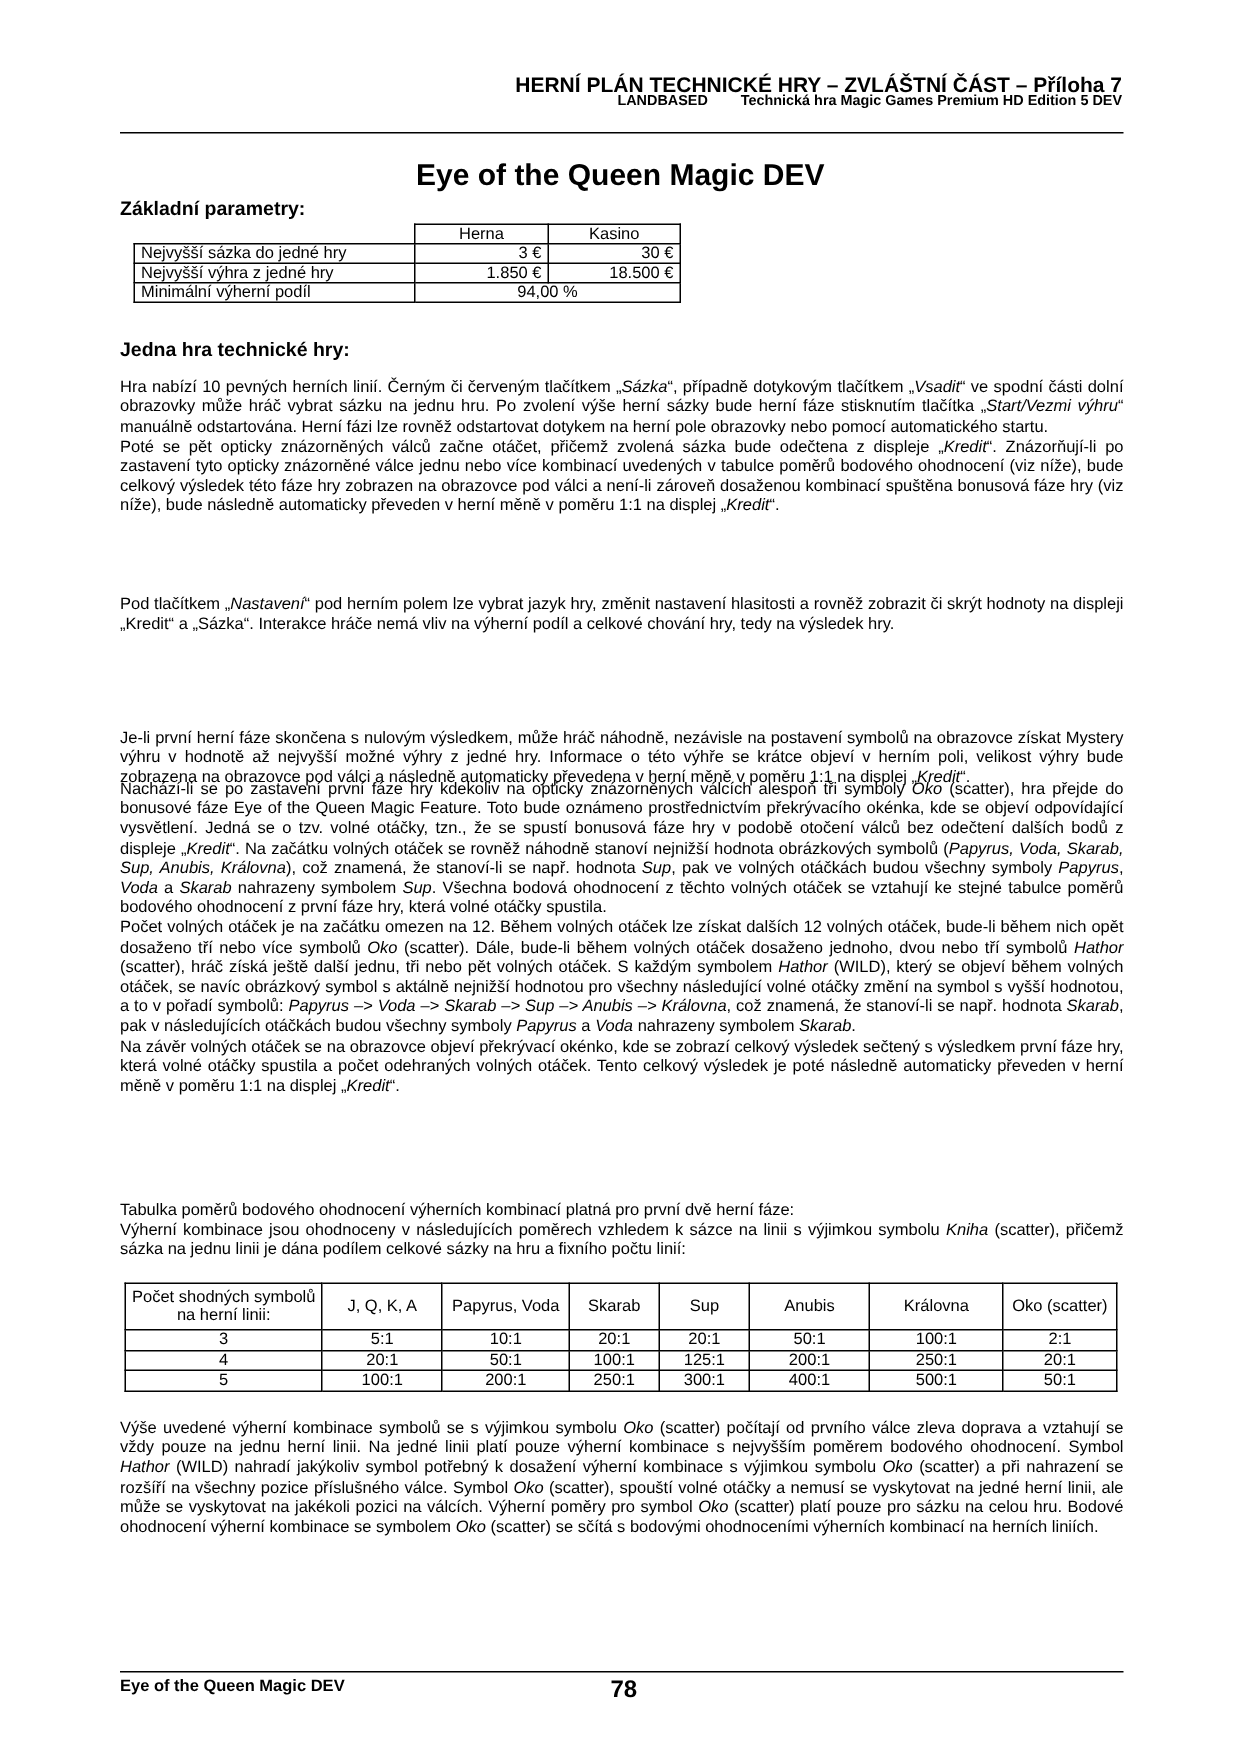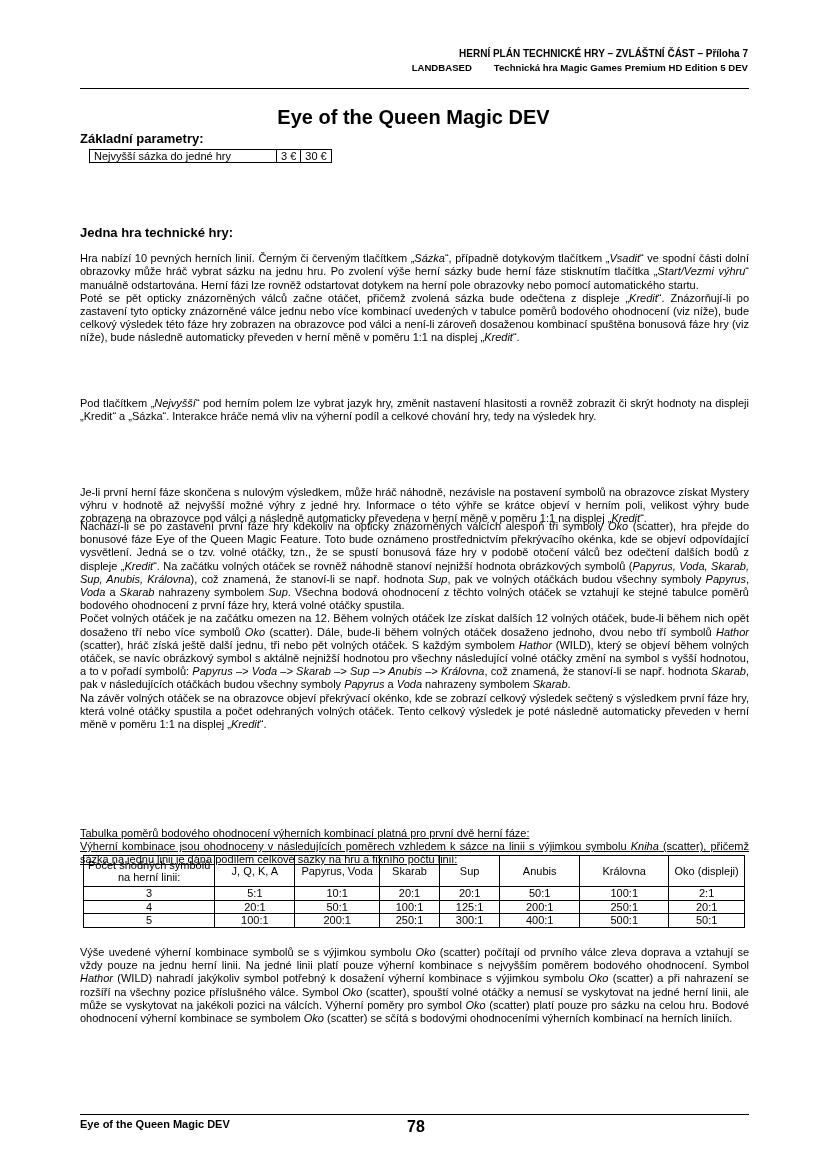--- a/index.html
+++ b/index.html
@@ -7,21 +7,21 @@
     body {
       position: relative;
       font-family: "Liberation Sans", sans-serif;
       color: #000;
       overflow: hidden;
     }
     .page { position: absolute; left: 0; top: 0; width: 827px; height: 1169px; }
 
     .hdr-title {
       position: absolute; right: 79px; top: 48px;
-      font-size: 10px; font-weight: bold; text-align: right; white-space: nowrap;
+      font-size: 14px; font-weight: bold; text-align: right; white-space: nowrap;
     }
     .hdr-sub {
       position: absolute; right: 79px; top: 62px;
       font-size: 9.6px; font-weight: bold; white-space: nowrap;
     }
     .hdr-sub .left { margin-right: 22px; }
     .hdr-rule {
       position: absolute; left: 80px; width: 669px; top: 88px;
       border-top: 1px solid #000;
     }
@@ -88,66 +88,80 @@
     <span class="left">LANDBASED</span><span>Technická hra Magic Games Premium HD Edition 5 DEV</span>
   </div>
   <div class="hdr-rule"></div>
 
   <div class="doc-title">Eye of the Queen Magic DEV</div>
 
   <div class="section-h" style="top:131px;">Základní parametry:</div>
 
   <table class="params">
     <tbody>
+        <tr>
+      <td class="blank label"></td>
+      <td class="c col1">Herna</td>
+      <td class="c col2">Kasino</td>
+    </tr>
     <tr>
       <td class="label">Nejvyšší sázka do jedné hry</td>
       <td class="r">3 €</td>
       <td class="r">30 €</td>
+    </tr>
+    <tr>
+      <td class="label">Nejvyšší výhra z jedné hry</td>
+      <td class="r">1.850 €</td>
+      <td class="r">18.500 €</td>
+    </tr>
+    <tr>
+      <td class="label">Minimální výherní podíl</td>
+      <td class="c" colspan="2">94,00 %</td>
     </tr>
   </tbody>
     </table>
 
   <div class="section-h" style="top:225px;text-align:center;">Jedna hra technické hry:</div>
 
   <div class="para" style="top:239px;">
     <br>
     <span>Hra nabízí 10 pevných herních linií. Černým či červeným tlačítkem „</span><i>Sázka</i><span>“, případně dotykovým tlačítkem „</span><i>Vsadit</i><span>“ ve spodní části dolní obrazovky může hráč vybrat sázku na jednu hru. Po zvolení výše herní sázky bude herní fáze stisknutím tlačítka „</span><i>Start/Vezmi výhru</i><span>“ manuálně odstartována. Herní fázi lze rovněž odstartovat dotykem na herní pole obrazovky nebo pomocí automatického startu.</span><br>
     <span>Poté se pět opticky znázorněných válců začne otáčet, přičemž zvolená sázka bude odečtena z displeje „</span><i>Kredit</i><span>“. Znázorňují-li po zastavení tyto opticky znázorněné válce jednu nebo více kombinací uvedených v tabulce poměrů bodového ohodnocení (viz níže), bude celkový výsledek této fáze hry zobrazen na obrazovce pod válci a není-li zároveň dosaženou kombinací spuštěna bonusová fáze hry (viz níže), bude následně automaticky převeden v herní měně v poměru 1:1 na displej „</span><i>Kredit</i><span>“.</span>
   </div>
 
   <div class="para" style="top:397px;">
-    <span>Pod tlačítkem „</span><i>Nejvyšší</i><span>“ pod herním polem lze vybrat jazyk hry, změnit nastavení hlasitosti a rovněž zobrazit či skrýt hodnoty na displeji „Kredit“ a „Sázka“. Interakce hráče nemá vliv na výherní podíl a celkové chování hry, tedy na výsledek hry.</span>
+    <span>Pod tlačítkem „</span><i>Nastavení</i><span>“ pod herním polem lze vybrat jazyk hry, změnit nastavení hlasitosti a rovněž zobrazit či skrýt hodnoty na displeji „Kredit“ a „Sázka“. Interakce hráče nemá vliv na výherní podíl a celkové chování hry, tedy na výsledek hry.</span>
   </div>
 
   <div class="para" style="top:486px;">
     <span>Je-li první herní fáze skončena s nulovým výsledkem, může hráč náhodně, nezávisle na postavení symbolů na obrazovce získat Mystery výhru v hodnotě až nejvyšší možné výhry z jedné hry. Informace o této výhře se krátce objeví v herním poli, velikost výhry bude zobrazena na obrazovce pod válci a následně automaticky převedena v herní měně v poměru 1:1 na displej „</span><i>Kredit</i><span>“.</span>
   </div>
 
   <div class="para" style="top:520px;">
     <span>Nachází-li se po zastavení první fáze hry kdekoliv na opticky znázorněných válcích alespoň tři symboly </span><i>Oko</i><span> (scatter), hra přejde do bonusové fáze Eye of the Queen Magic Feature. Toto bude oznámeno prostřednictvím překrývacího okénka, kde se objeví odpovídající vysvětlení. Jedná se o tzv. volné otáčky, tzn., že se spustí bonusová fáze hry v podobě otočení válců bez odečtení dalších bodů z displeje „</span><i>Kredit</i><span>“. Na začátku volných otáček se rovněž náhodně stanoví nejnižší hodnota obrázkových symbolů (</span><i>Papyrus, Voda, Skarab, Sup, Anubis, Královna</i><span>), což znamená, že stanoví-li se např. hodnota </span><i>Sup</i><span>, pak ve volných otáčkách budou všechny symboly </span><i>Papyrus</i><span>, </span><i>Voda</i><span> a </span><i>Skarab</i><span> nahrazeny symbolem </span><i>Sup</i><span>. Všechna bodová ohodnocení z těchto volných otáček se vztahují ke stejné tabulce poměrů bodového ohodnocení z první fáze hry, která volné otáčky spustila.</span><br>
     <span>Počet volných otáček je na začátku omezen na 12. Během volných otáček lze získat dalších 12 volných otáček, bude-li během nich opět dosaženo tří nebo více symbolů </span><i>Oko</i><span> (scatter). Dále, bude-li během volných otáček dosaženo jednoho, dvou nebo tří symbolů </span><i>Hathor</i><span> (scatter), hráč získá ještě další jednu, tři nebo pět volných otáček. S každým symbolem </span><i>Hathor</i><span> (WILD), který se objeví během volných otáček, se navíc obrázkový symbol s aktálně nejnižší hodnotou pro všechny následující volné otáčky změní na symbol s vyšší hodnotou, a to v pořadí symbolů: </span><i>Papyrus –&gt; Voda –&gt; Skarab –&gt; Sup –&gt; Anubis –&gt; Královna</i><span>, což znamená, že stanoví-li se např. hodnota </span><i>Skarab</i><span>, pak v následujících otáčkách budou všechny symboly </span><i>Papyrus</i><span> a </span><i>Voda</i><span> nahrazeny symbolem </span><i>Skarab</i><span>.</span><br>
     <span>Na závěr volných otáček se na obrazovce objeví překrývací okénko, kde se zobrazí celkový výsledek sečtený s výsledkem první fáze hry, která volné otáčky spustila a počet odehraných volných otáček. Tento celkový výsledek je poté následně automaticky převeden v herní měně v poměru 1:1 na displej „</span><i>Kredit</i><span>“.</span>
   </div>
 
-  <div class="para" style="top:827px;text-decoration:underline;">
+  <div class="para" style="top:801px;">
     <span>Tabulka poměrů bodového ohodnocení výherních kombinací platná pro první dvě herní fáze:</span><br>
     <span>Výherní kombinace jsou ohodnoceny v následujících poměrech vzhledem k sázce na linii s výjimkou symbolu </span><i>Kniha</i><span> (scatter), přičemž sázka na jednu linii je dána podílem celkové sázky na hru a fixního počtu linií:</span>
   </div>
 
   <table class="pay">
     <tbody>
         <tr>
       <th style="width:118px;">Počet shodných symbolů na herní linii:</th>
       <th style="width:72px;">J, Q, K, A</th>
       <th style="width:76px;">Papyrus, Voda</th>
       <th style="width:54px;">Skarab</th>
       <th style="width:54px;">Sup</th>
       <th style="width:72px;">Anubis</th>
       <th style="width:80px;">Královna</th>
-      <th style="width:68px;">Oko (displeji)</th>
+      <th style="width:68px;">Oko (scatter)</th>
     </tr>
     <tr>
       <td>3</td>
           <td>5:1</td>
           <td>10:1</td>
           <td>20:1</td>
           <td>20:1</td>
           <td>50:1</td>
           <td>100:1</td>
           <td>2:1</td>

